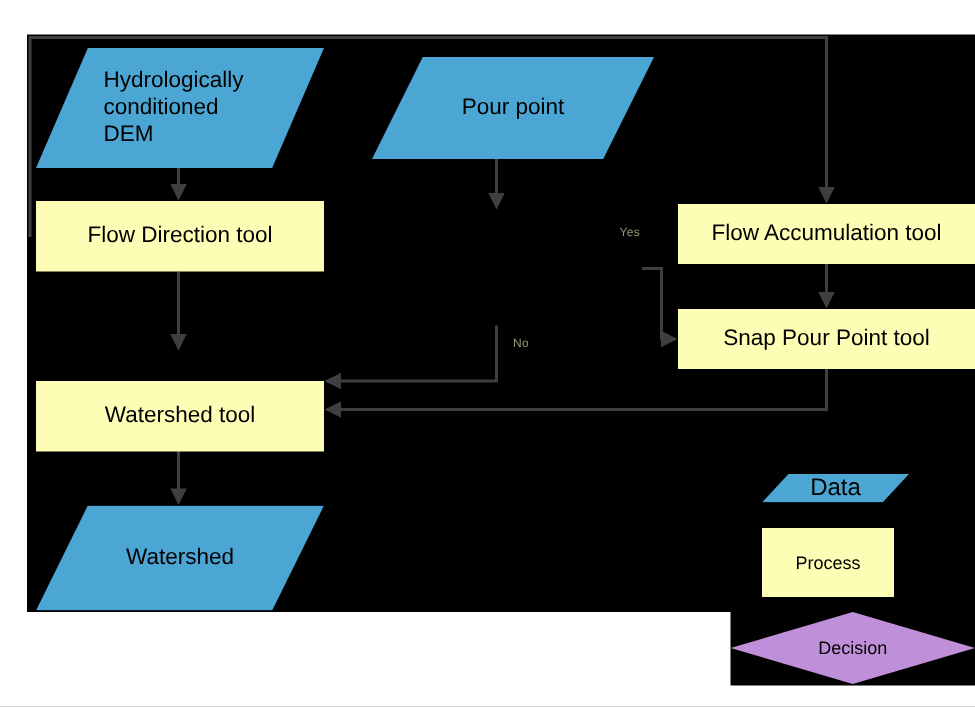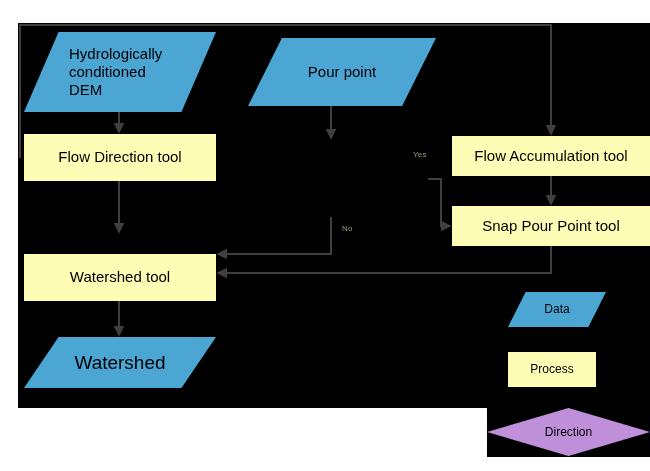--- a/index.html
+++ b/index.html
@@ -74,30 +74,30 @@
   }
 
   
   #node-hyd-dem   { left: 24px;  top: 32px;  width: 192px; height: 80px;  font-size: 15px; }
   #node-hyd-dem .label { text-align: left; width: 120px; margin-left: 18px; }
 
   #node-pour-point { left: 248px; top: 38px; width: 188px; height: 68px; font-size: 15px; }
 
   #node-flowdir   { left: 24px;  top: 134px; width: 192px; height: 47px;  font-size: 15px; }
   #node-watershed-tool { left: 24px; top: 234px; width: 192px; height: 47px; font-size: 15px; margin-top: 20px; }
-  #node-watershed { left: 24px;  top: 337px; width: 192px; height: 51px;  font-size: 19px; }
+  #node-watershed { left: 24px;  top: 337px; width: 192px; height: 70px;  font-size: 15px; }
 
   #node-decision  { left: 232px; top: 140px; width: 196px; height: 77px;  font-size: 14px; }
 
   #node-flowaccum { left: 452px; top: 136px; width: 198px; height: 40px;  font-size: 15px; }
   #node-snappour  { left: 452px; top: 206px; width: 198px; height: 40px;  font-size: 15px; }
 
   
-  #legend-data    { left: 508px; top: 292px; width: 98px;  height: 35px;  font-size: 12px; }
-  #legend-process { left: 508px; top: 352px; width: 88px;  height: 35px;  font-size: 12px; }
+  #legend-data    { left: 508px; top: 316px; width: 98px;  height: 19px;  font-size: 16px; }
+  #legend-process { left: 508px; top: 352px; width: 88px;  height: 46px;  font-size: 12px; }
   #legend-decision{ left: 487px; top: 408px; width: 163px; height: 48px;  font-size: 12px; }
 
   
   .edge-label {
     position: absolute;
     font-size: 8px;
     color: #9a9a72;
     letter-spacing: 0.2px;
     z-index: 5;
     white-space: nowrap;
@@ -175,16 +175,16 @@
   <span class="edge-label" id="label-yes">Yes</span>
   <span class="edge-label" id="label-no">No</span>
 
   <div class="node shape-data" id="legend-data">
     <span class="label">Data</span>
   </div>
   <div class="node shape-process" id="legend-process">
     <span class="label">Process</span>
   </div>
   <div class="node shape-decision" id="legend-decision">
-    <span class="label">Direction</span>
+    <span class="label">Decision</span>
   </div>
 
 </div>
 
 </body></html>

